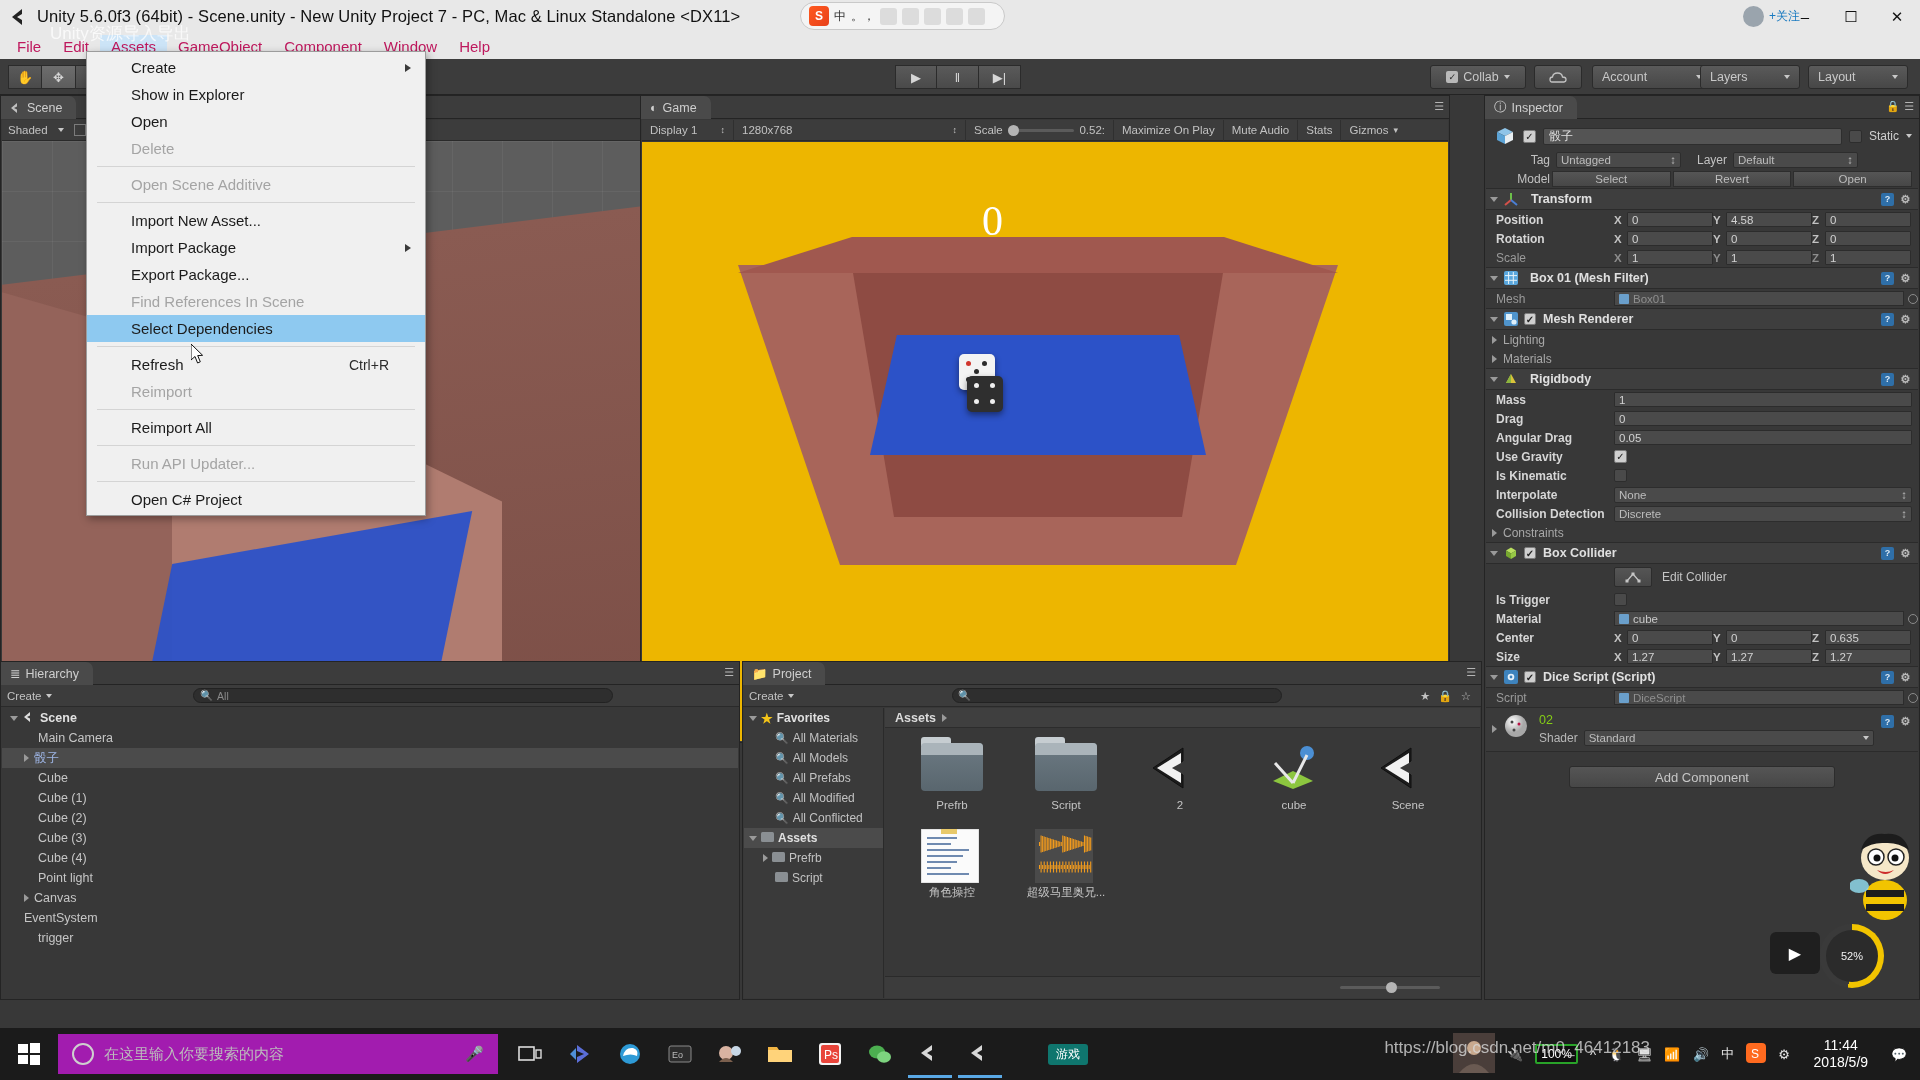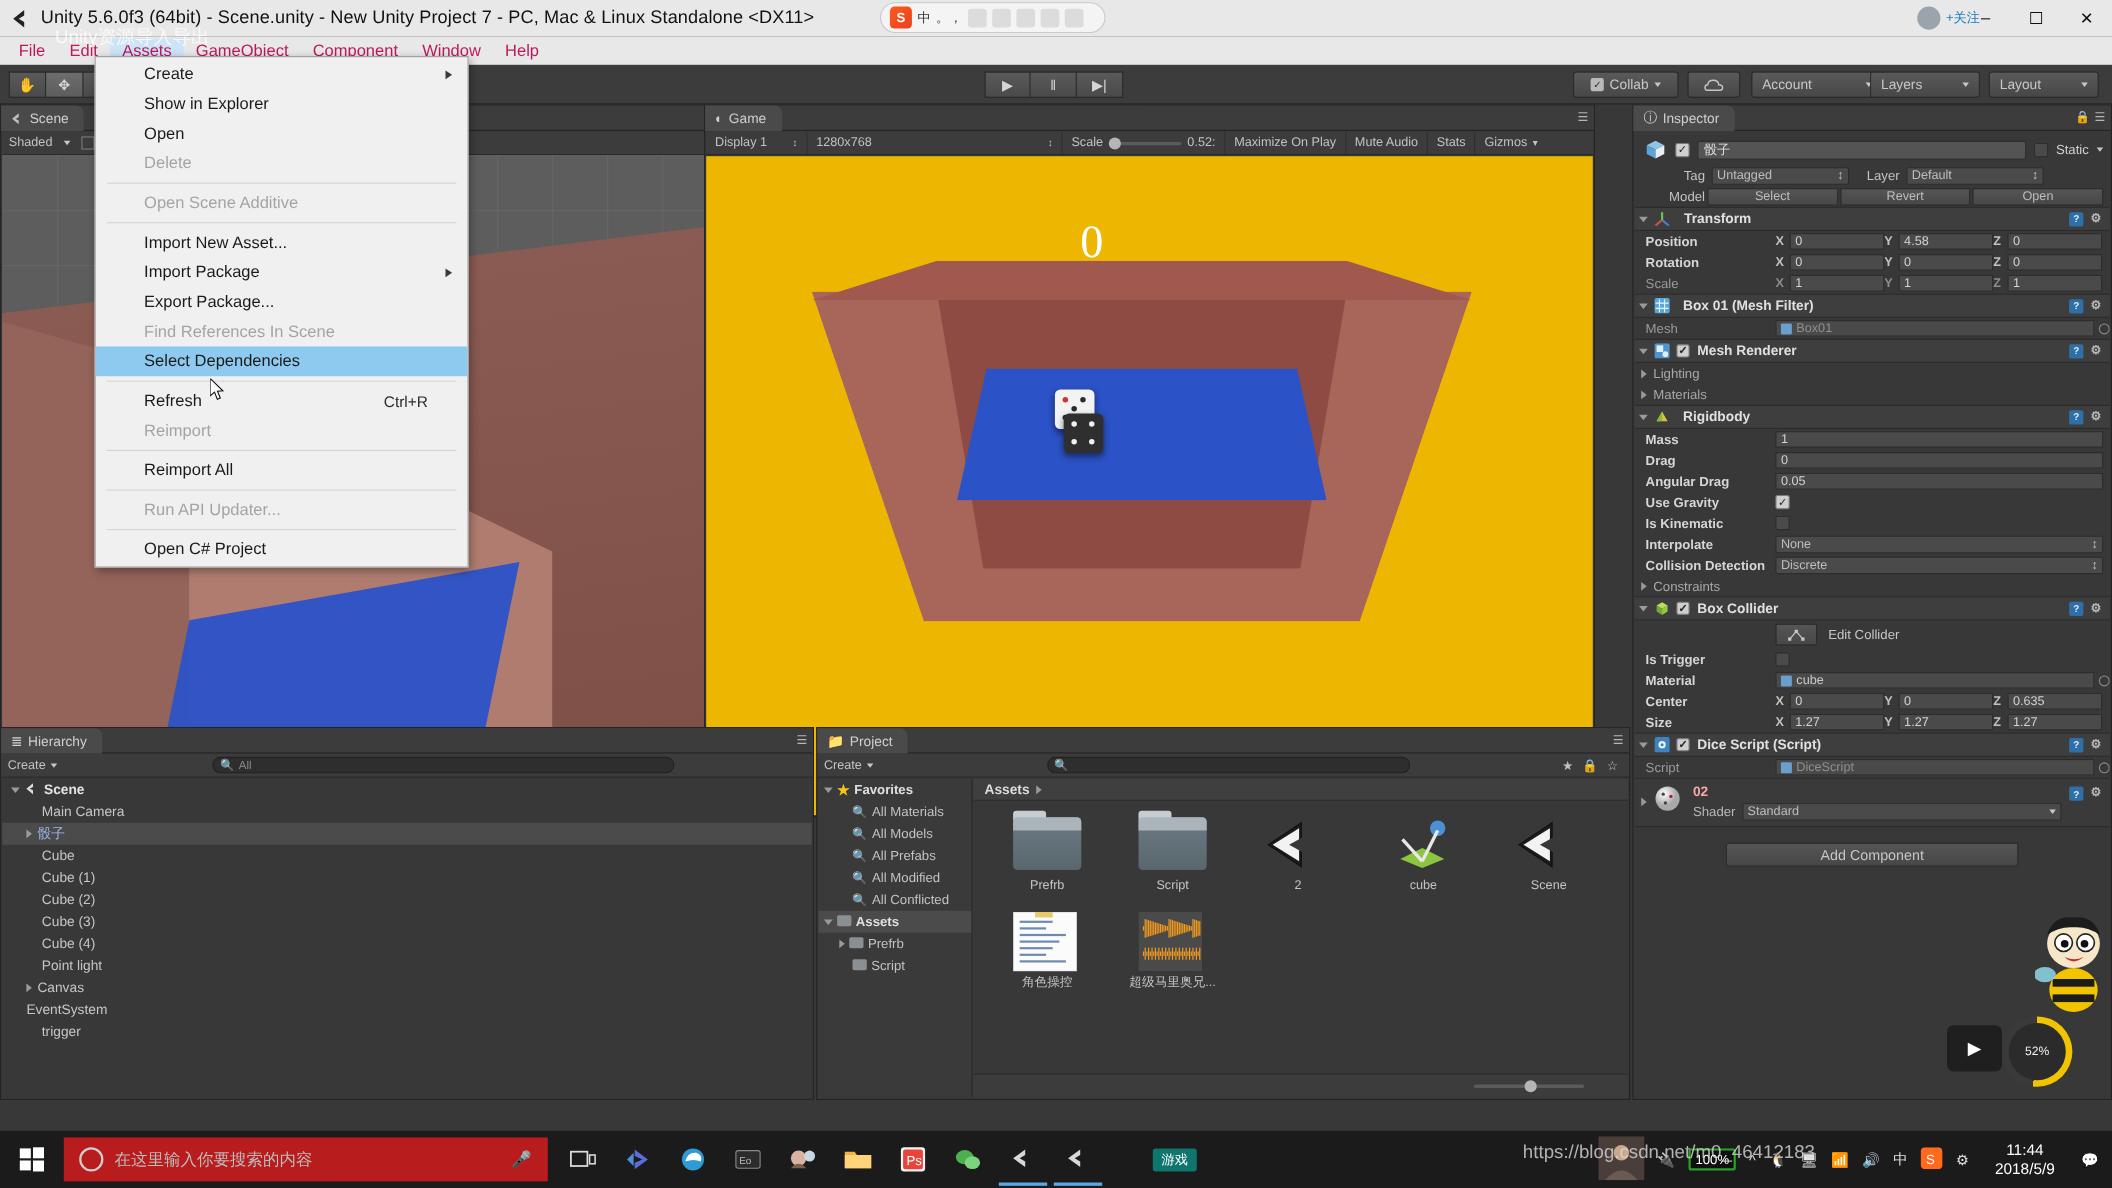--- a/index.html
+++ b/index.html
@@ -227,21 +227,21 @@
   .dd-short { position:absolute; right:36px; font-size:14px; color:#2b2b2b; }
   .dd-arrow { position:absolute; right:14px; width:0;height:0;
               border-top:4.5px solid transparent;border-bottom:4.5px solid transparent;
               border-left:6px solid #3a3a3a; }
   .cursor { position:absolute; left:191px; top:344px; width:14px; height:21px; z-index:60; }
 
   
   .taskbar { position:absolute; left:0; bottom:0; width:1920px; height:52px;
              background:#1b1b1b; display:flex; align-items:center; }
   .start { width:58px; height:52px; display:flex; align-items:center; justify-content:center; }
-  .tb-search { width:440px; height:40px; background:#b91c1c; display:flex;
+  .tb-search { width:440px; height:40px; background:#a21caf; display:flex;
                align-items:center; gap:10px; padding:0 14px; color:#bcbcbc; font-size:15px; }
   .cortana { width:22px; height:22px; border:2px solid #cfcfcf; border-radius:50%; }
   .tb-icons { display:flex; align-items:center; gap:6px; margin-left:10px; }
   .tb-ic { width:44px; height:48px; display:flex; align-items:center; justify-content:center; }
   .tb-ic.run { border-bottom:3px solid #5aa9e6; }
   .tray { margin-left:auto; display:flex; align-items:center; gap:12px;
           padding-right:12px; color:#e4e4e4; font-size:13px; }
   .battery { background:#0f0f0f; border:2px solid #29a329; border-radius:2px;
              padding:1px 4px; font-size:12px; color:#fff; }
   .clock { text-align:center; line-height:1.25; font-size:14px; color:#fff;
@@ -1019,21 +1019,21 @@
                   <stop offset="100%" stop-color="#a8a8a8"></stop>
                 </radialGradient>
               </defs>
             <circle cx="13" cy="13" r="11" fill="url(#mg)"></circle>
             <circle cx="9" cy="9" r="1.5" fill="#444"></circle>
               <circle cx="16" cy="11" r="1.5" fill="#b14"></circle>
             <circle cx="11" cy="17" r="1.5" fill="#444"></circle>
           </svg>
         </span>
         <span style="display:flex;flex-direction:column;gap:3px;flex:1;margin-left:4px;">
-          <span style="font-weight:bold;color:#fca5a5;">02</span>
+          <span style="font-weight:normal;color:#84cc16;">02</span>
           <span style="display:flex;align-items:center;gap:6px;font-weight:normal;">
             <span style="color:#b8b8b8;font-size:12px;">Shader</span>
             <span class="dropdn" style="flex:1;max-width:290px;">
               <span>Standard</span>
                 <span class="caret"></span>
             </span>
           </span>
         </span>
         <span class="comp-icons" style="margin-top:2px;">
           <span class="ico-sq">?</span>

